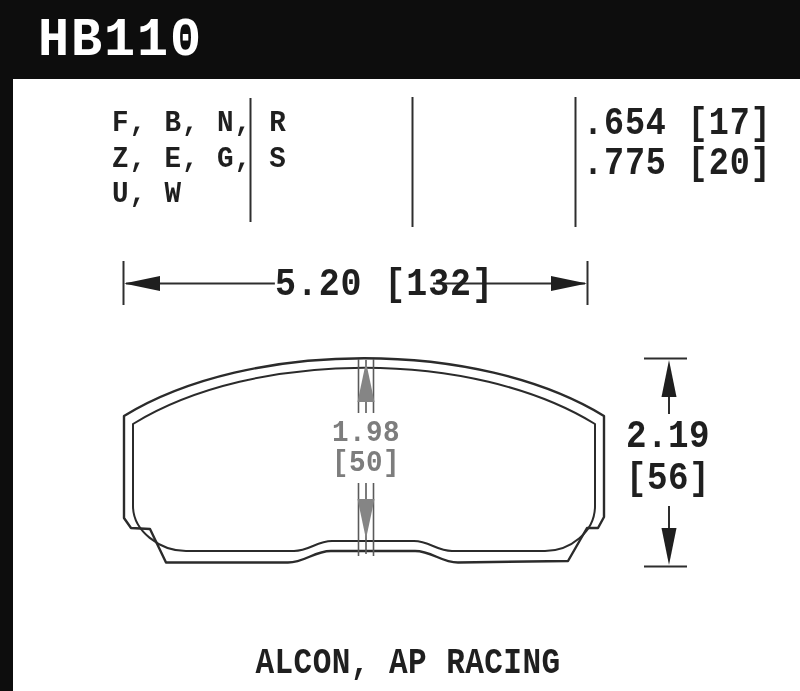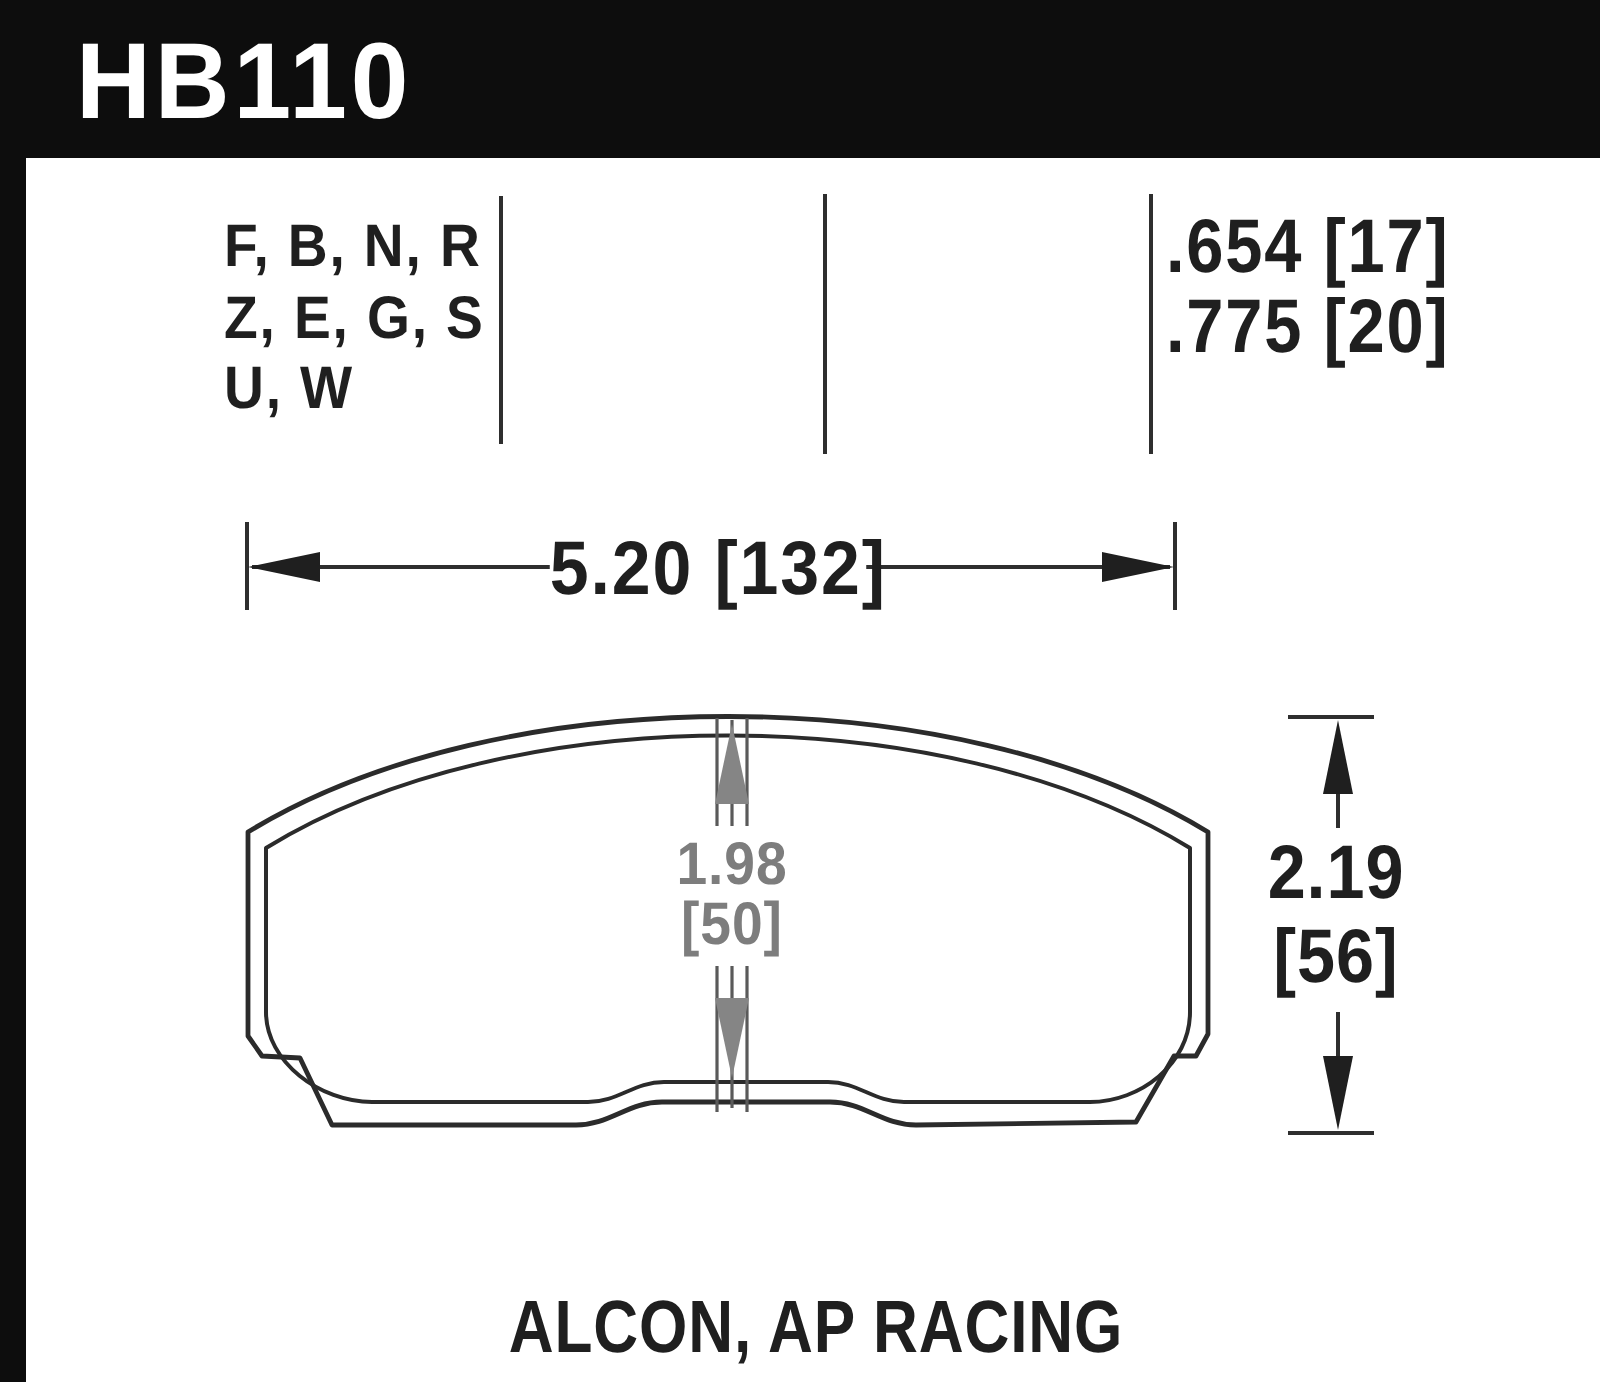--- a/index.html
+++ b/index.html
@@ -1,18 +1,18 @@
 <!DOCTYPE html>
 <html><head>
 <meta charset="utf-8">
 <style>
   html,body{margin:0;padding:0;background:#fff;}
   #sheet{
     position:relative;width:800px;height:691px;background:#fff;overflow:hidden;
-    font-family:Liberation Sans, sans-serif;color:#1f1f1f;
+    font-family:Liberation Mono, monospace;color:#1f1f1f;
   }
   .abs{position:absolute;}
   #topbar{left:0;top:0;width:800px;height:79px;background:#0d0d0d;z-index:1;}
   #leftbar{left:0;top:0;width:13px;height:691px;background:#0d0d0d;z-index:1;}
   #partno{
     left:38px;top:12px;z-index:2;color:#ffffff;font-weight:bold;font-size:54px;
     letter-spacing:2px;line-height:58px;
     transform:scaleX(0.96);transform-origin:left center;white-space:nowrap;
   }
   #drawing{left:0;top:0;z-index:2;}

